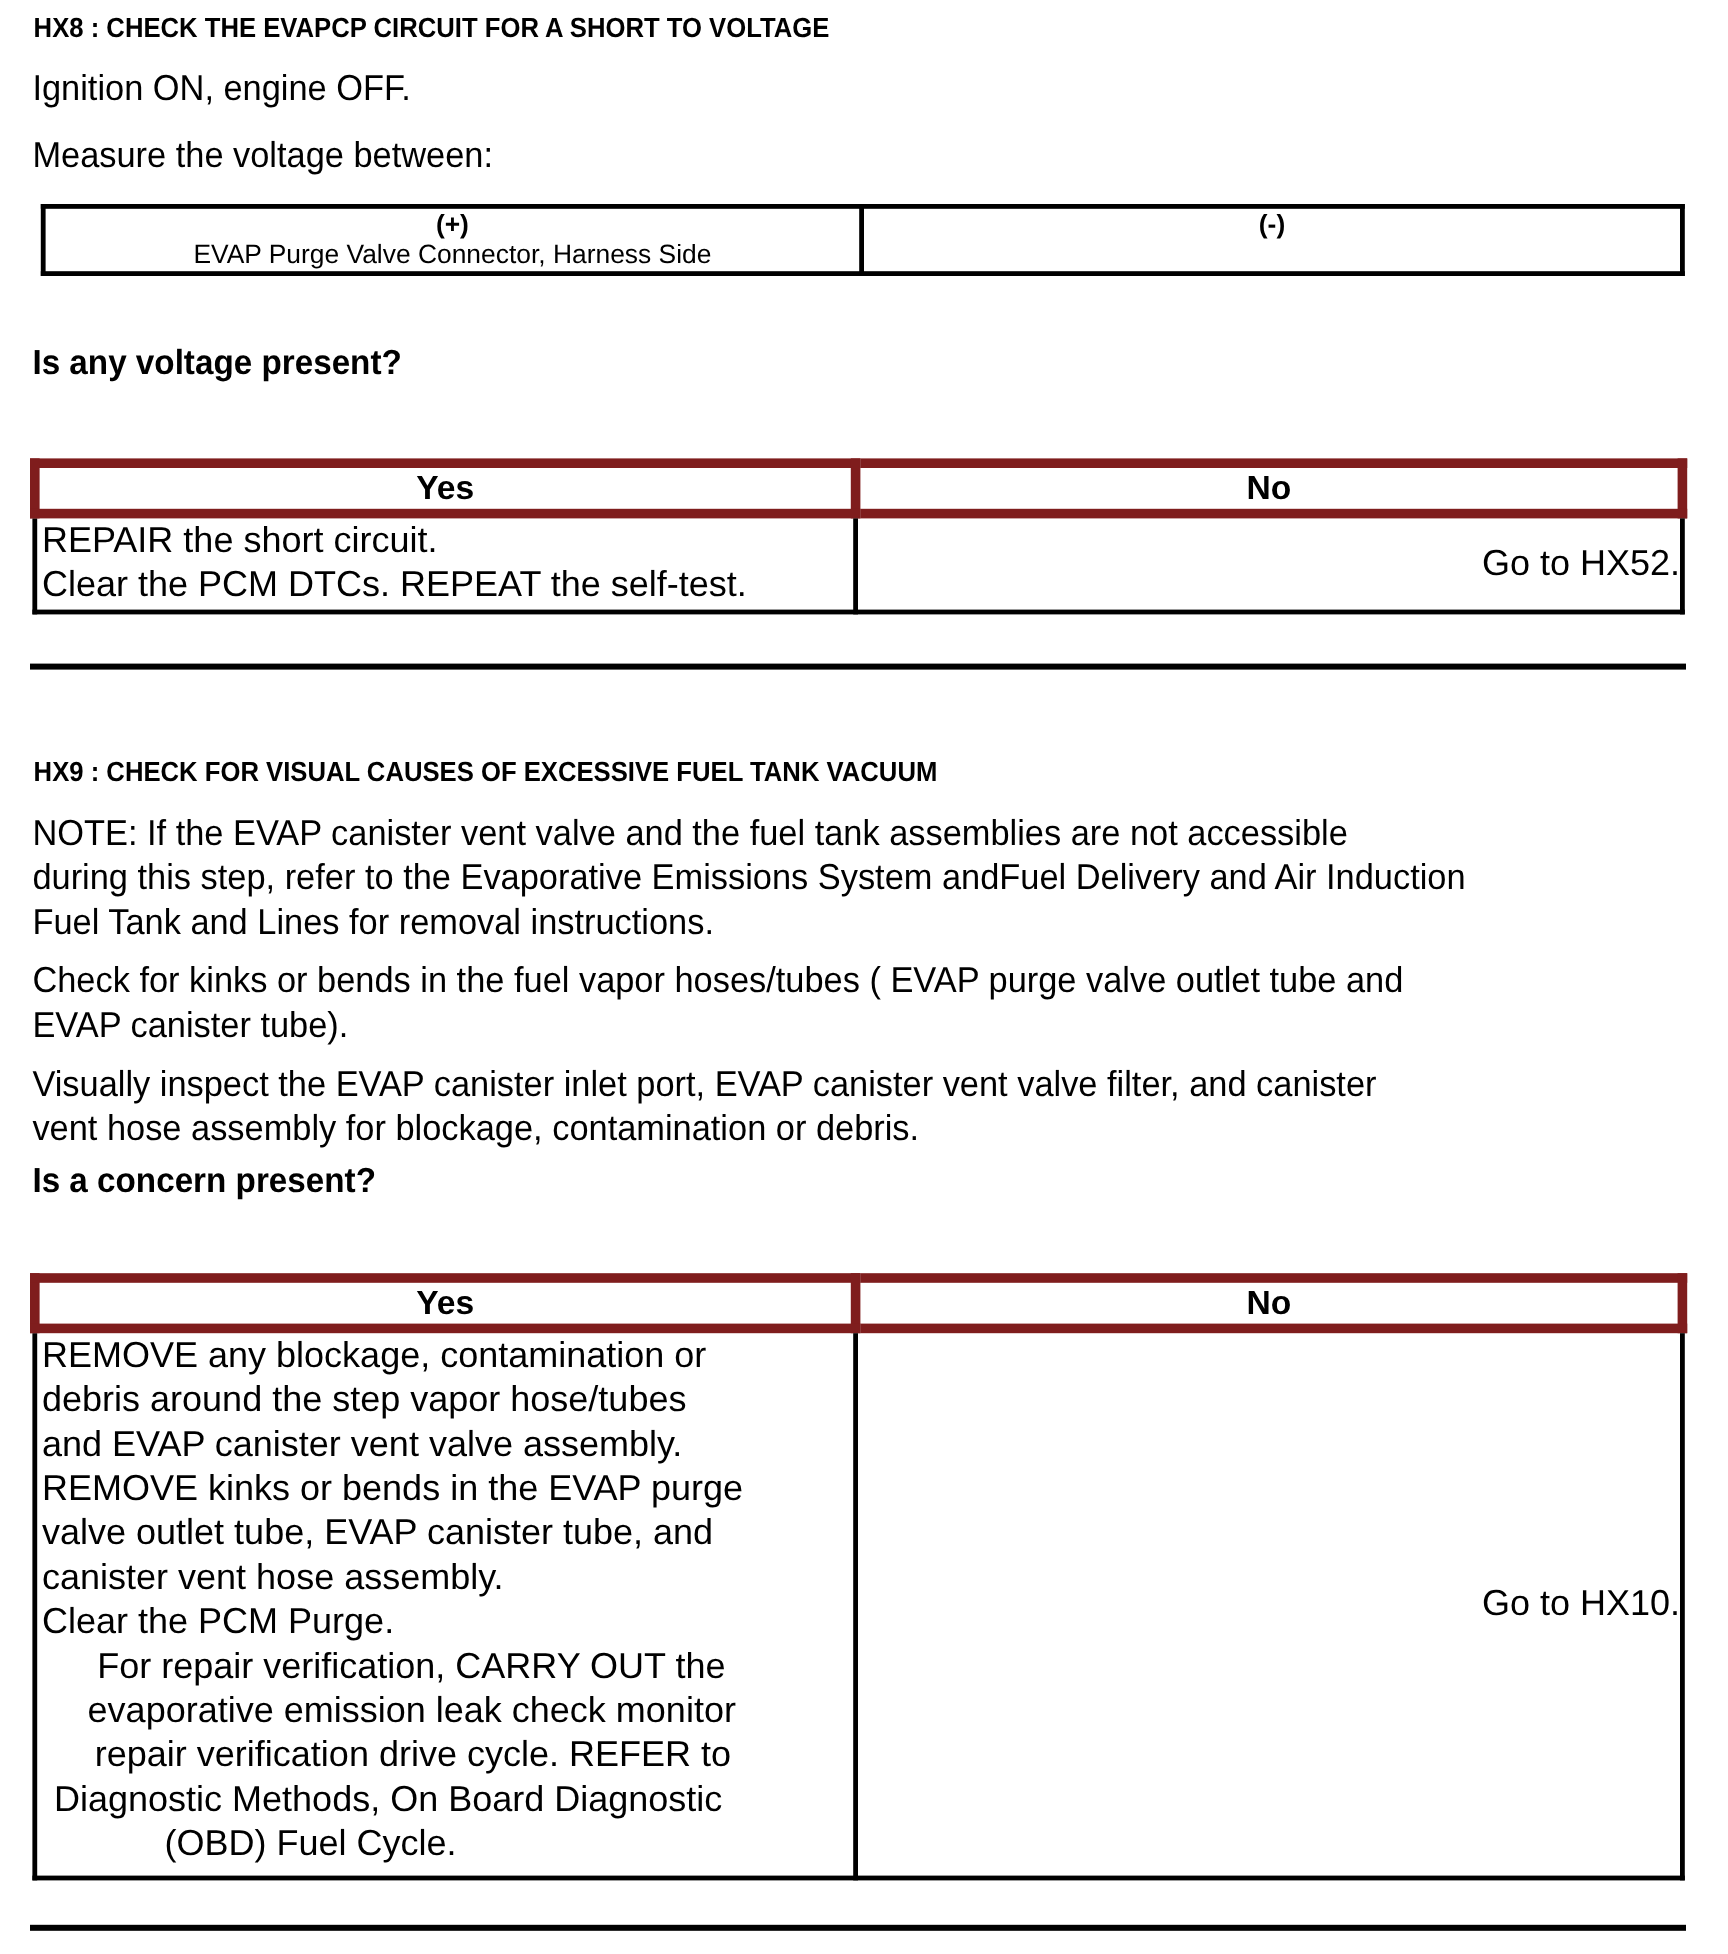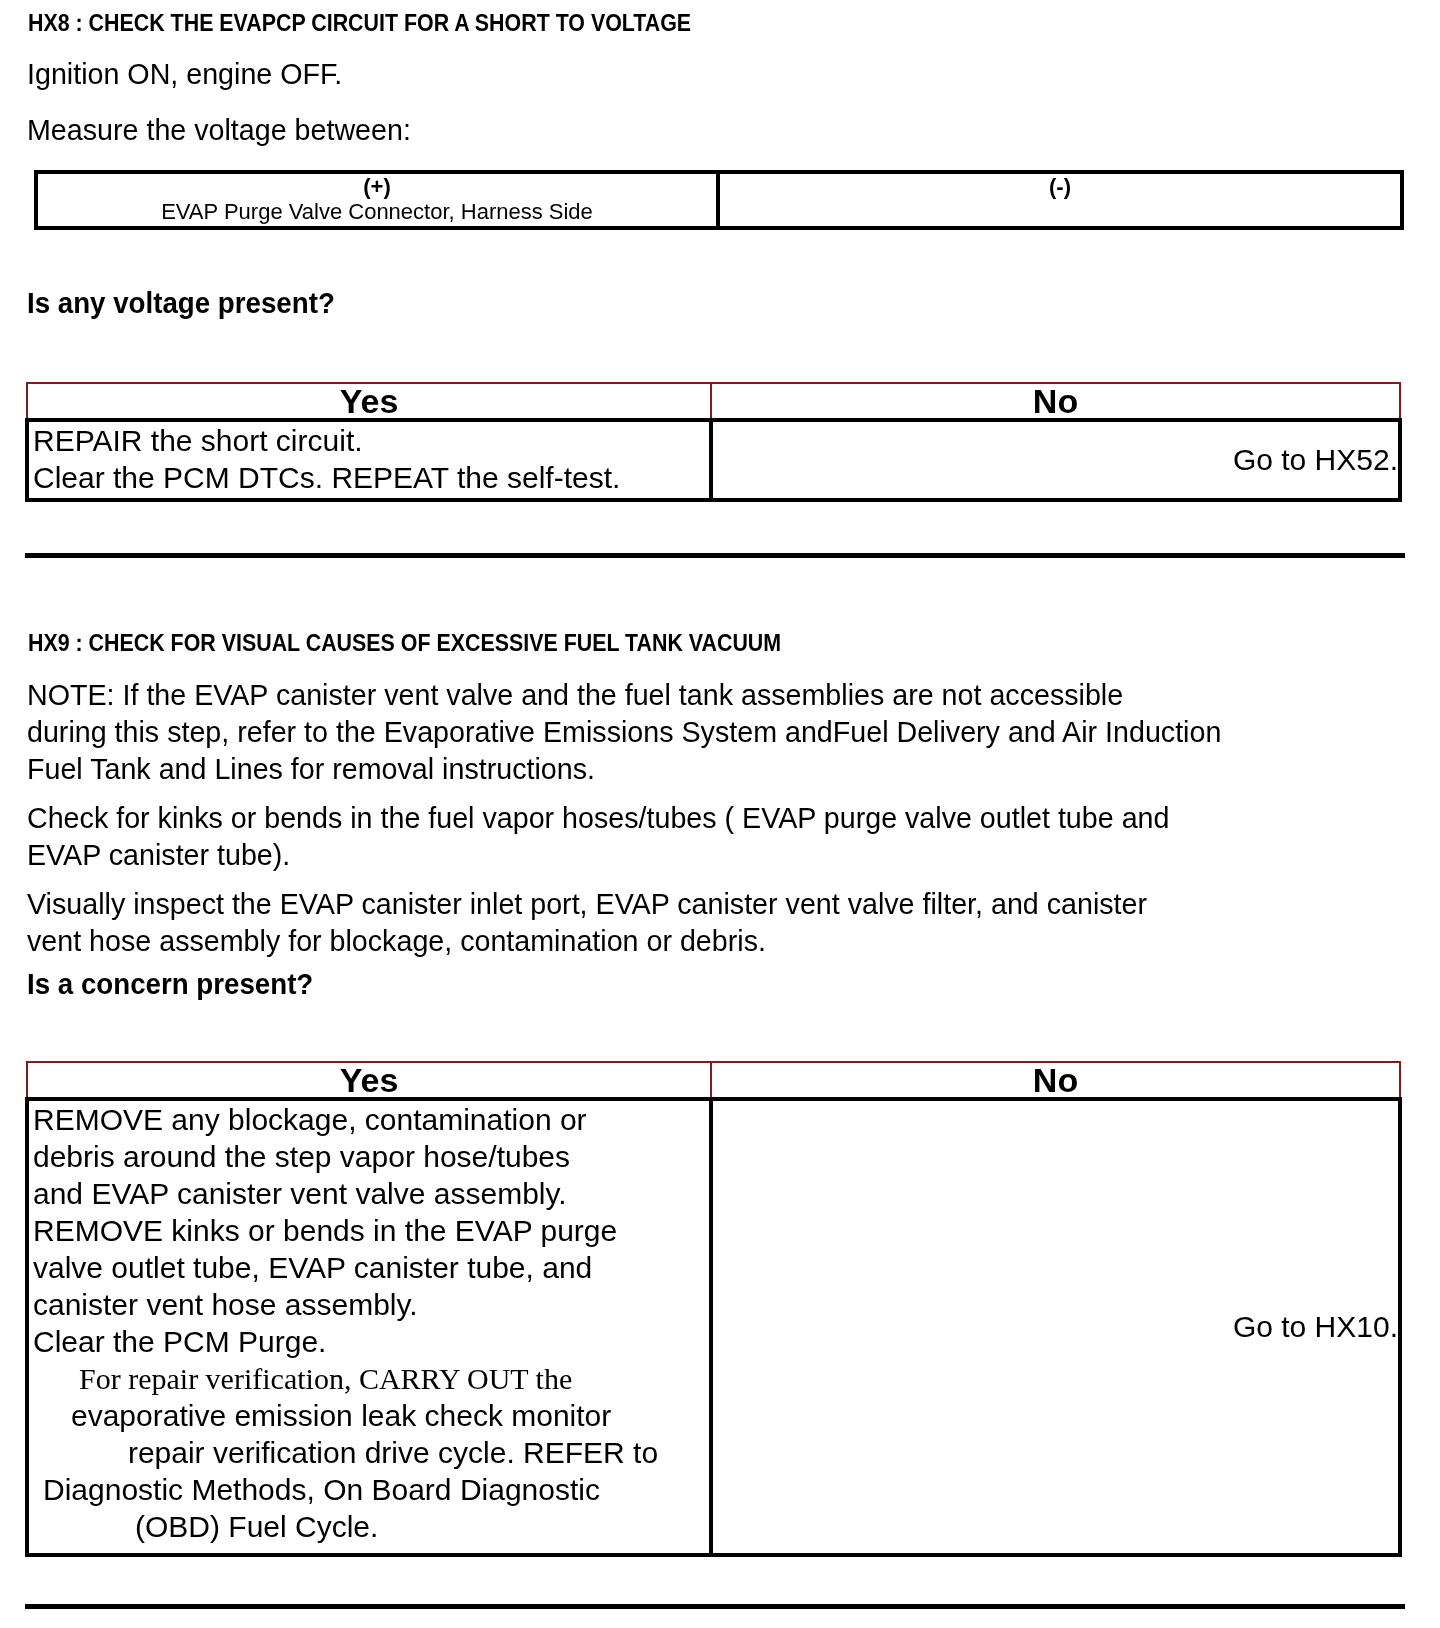--- a/index.html
+++ b/index.html
@@ -24,30 +24,30 @@
     .meas td {
       border: 4px solid #000; text-align: center; font-size: 22px;
       padding: 0; vertical-align: top;
     }
     .meas .hcell { height: 52px; line-height: 25px; }
     .meas .vcell { height: 30px; line-height: 30px; }
     .yn td {
       border: 4px solid #000; font-size: 30px; padding: 0;
     }
     .yn th {
-      border: 2px solid #7f1d1d; font-size: 34px; font-weight: bold; 
+      border: 8px solid #7f1d1d; font-size: 28px; font-weight: bold; 
       padding: 0; height: 34px; line-height: 34px;
     }
     .yn .yes-cell { text-align: left; padding-left: 4px; line-height: 37px; vertical-align: top; }
     .yn .no-cell { text-align: right; vertical-align: middle; }
     .rule { background: #000; height: 5px; }
     .line { display: block; white-space: nowrap; }
-    .indent1 { padding-left: 46px; font-family: Liberation Serif, serif; }
+    .indent1 { padding-left: 46px; }
     .indent2 { padding-left: 38px; }
-    .indent3 { padding-left: 44px; text-align: center; }
+    .indent3 { padding-left: 44px; }
     .indent4 { padding-left: 10px; }
     .indent5 { padding-left: 102px; }
   </style>
 </head>
 <body>
 
 <div class="abs step-title" style="left:28px; top:10px;">HX8 : CHECK THE EVAPCP CIRCUIT FOR A SHORT TO VOLTAGE</div>
 
 <div class="abs para" style="left:27px; top:55px;">Ignition ON, engine OFF.</div>
 

